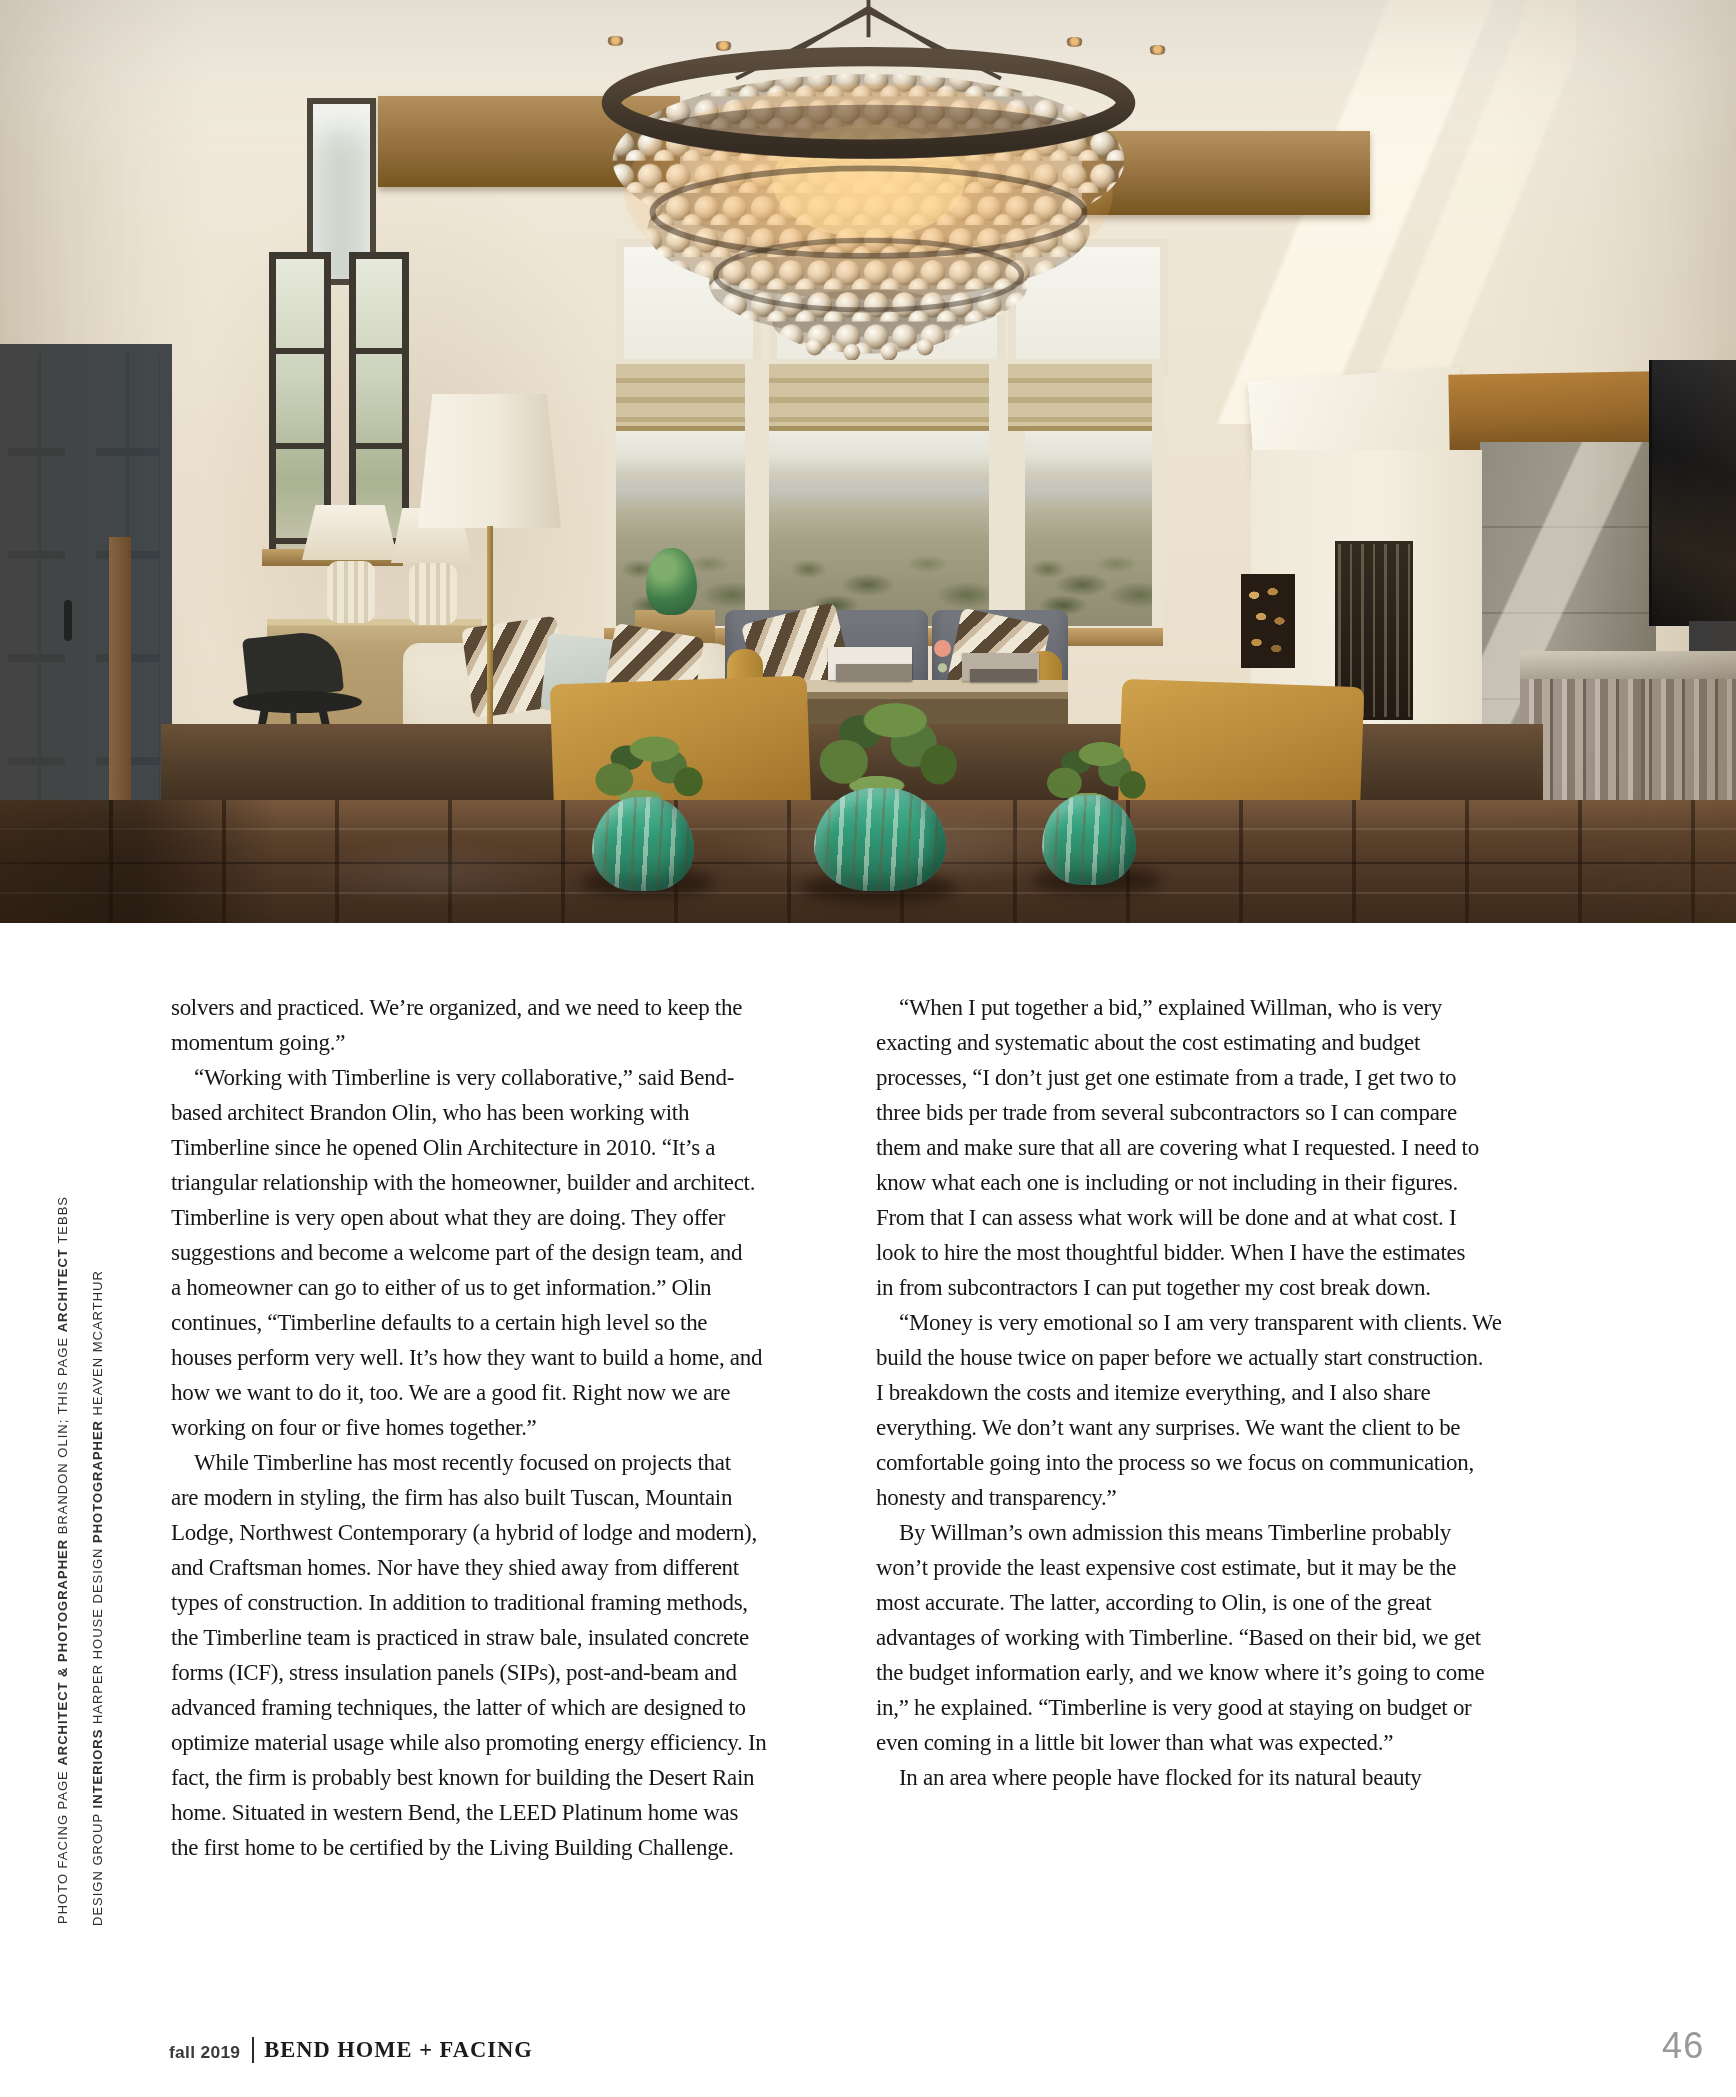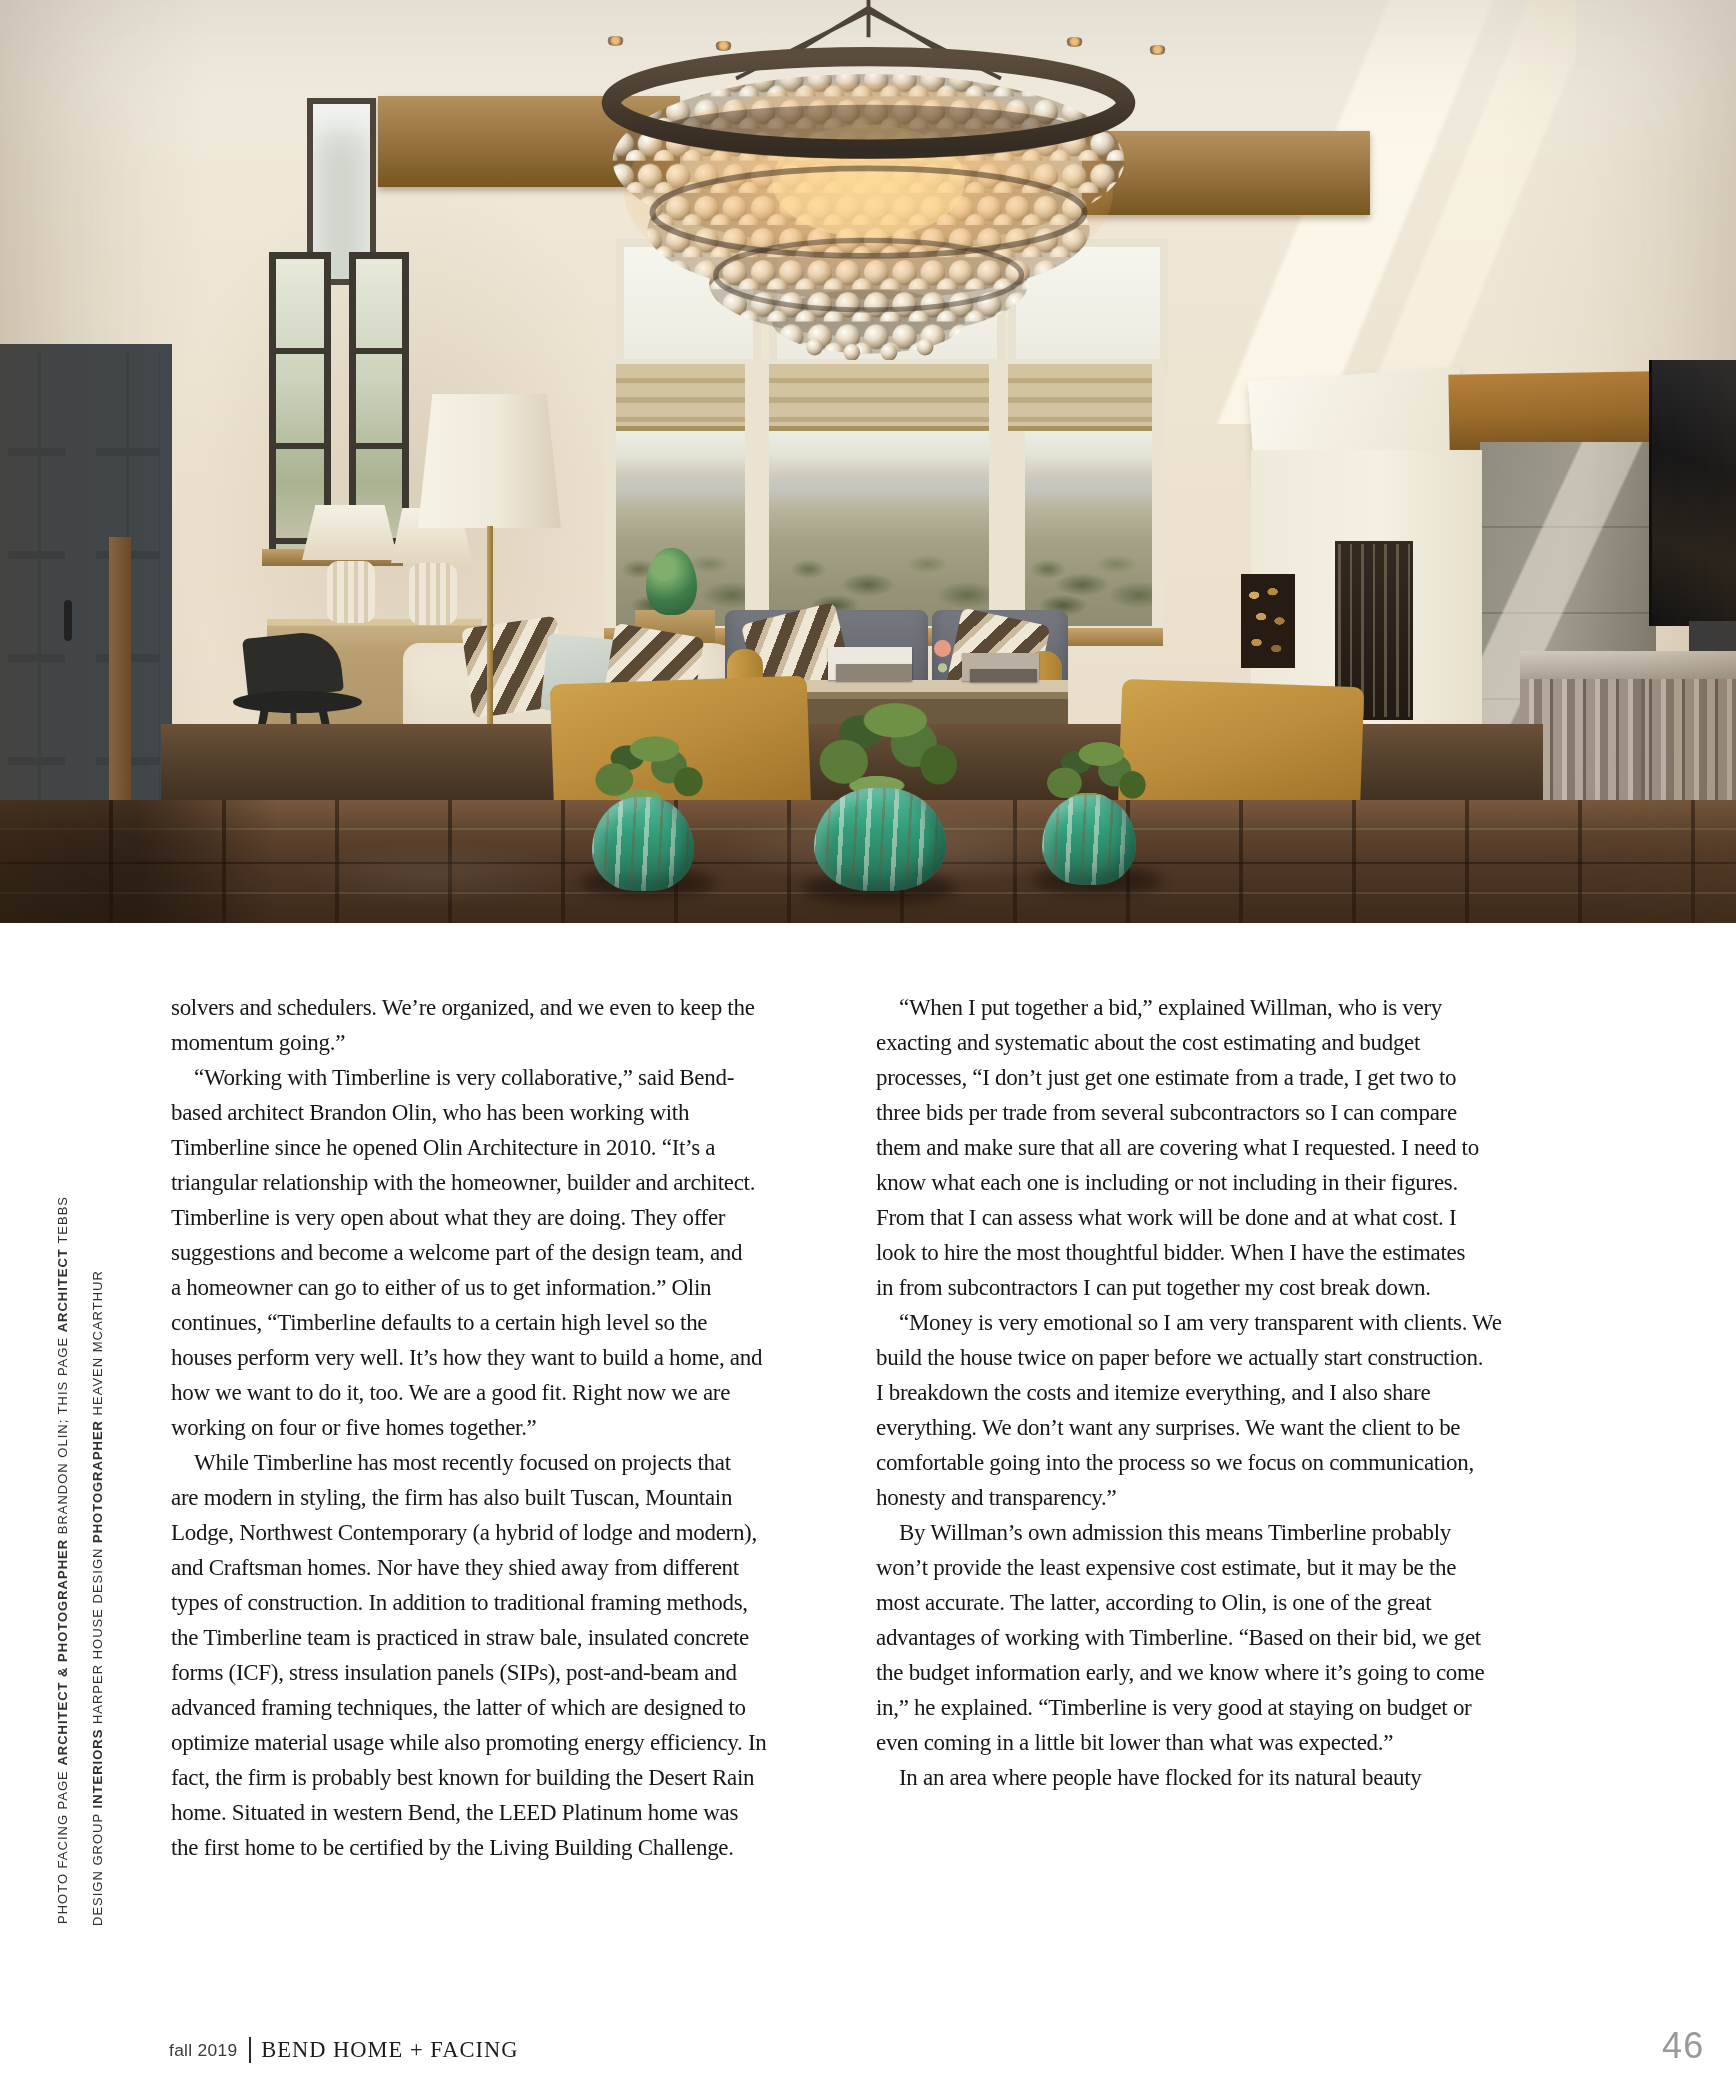--- a/index.html
+++ b/index.html
@@ -192,21 +192,21 @@
   .cl2{left:90px;top:1926px;}
 
   .col{position:absolute;top:990px;white-space:pre;
         font-family:"Liberation Serif",serif;font-size:23px;line-height:35px;
         color:#171717;letter-spacing:-0.3px;}
   .col p{margin:0;text-indent:23px;}
   .col p.noindent{text-indent:0;}
   .col1{left:171px;width:701px;}
   .col2{left:876px;width:720px;}
 
-  .footer{position:absolute;left:169px;top:2037px;display:flex;align-items:center;}
+  .footer{position:absolute;left:169px;top:2037px;display:flex;align-items:flex-end;font-weight:bold;}
   .footer .issue{font-family:"Liberation Sans",sans-serif;font-size:17.4px;color:#3a3a3a;letter-spacing:0.3px;}
   .footer .divider{display:inline-block;width:1.9px;height:26px;background:#2a2a2a;margin:0 10.3px 0 11.6px;}
   .footer .magazine{font-family:"Liberation Serif",serif;font-size:22.5px;color:#1c1c1c;letter-spacing:1px;}
   .page-number{position:absolute;left:1662px;top:2025px;font-family:"Liberation Sans",sans-serif;
         font-size:36px;color:#999999;letter-spacing:1.3px;}
 </style>
 </head>
 <body>
 
 <div class="page">
@@ -360,21 +360,21 @@
     <div class="pot" style="left:814px;top:788px;width:132px;height:103px;"></div>
     <div class="pot" style="left:1042px;top:795px;width:94px;height:90px;"></div>
   </div>
 
   <div>
     <div class="credit-line cl1" id="credit1"><span>PHOTO FACING PAGE </span><b>ARCHITECT &amp; PHOTOGRAPHER </b><span>BRANDON OLIN; THIS PAGE </span><b>ARCHITECT </b><span>TEBBS</span></div>
     <div class="credit-line cl2" id="credit2"><span>DESIGN GROUP </span><b>INTERIORS </b><span>HARPER HOUSE DESIGN </span><b>PHOTOGRAPHER </b><span>HEAVEN MCARTHUR</span></div>
   </div>
 
   <div>
-    <div class="col col1" id="col1"><p class="noindent">solvers and schedulers. We’re organized, and we even to keep the
+    <div class="col col1" id="col1"><p class="noindent">solvers and practiced. We’re organized, and we need to keep the
 momentum going.”</p><p>“Working with Timberline is very collaborative,” said Bend-
 based architect Brandon Olin, who has been working with
 Timberline since he opened Olin Architecture in 2010. “It’s a
 triangular relationship with the homeowner, builder and architect.
 Timberline is very open about what they are doing. They offer
 suggestions and become a welcome part of the design team, and
 a homeowner can go to either of us to get information.” Olin
 continues, “Timberline defaults to a certain high level so the
 houses perform very well. It’s how they want to build a home, and
 how we want to do it, too. We are a good fit. Right now we are

